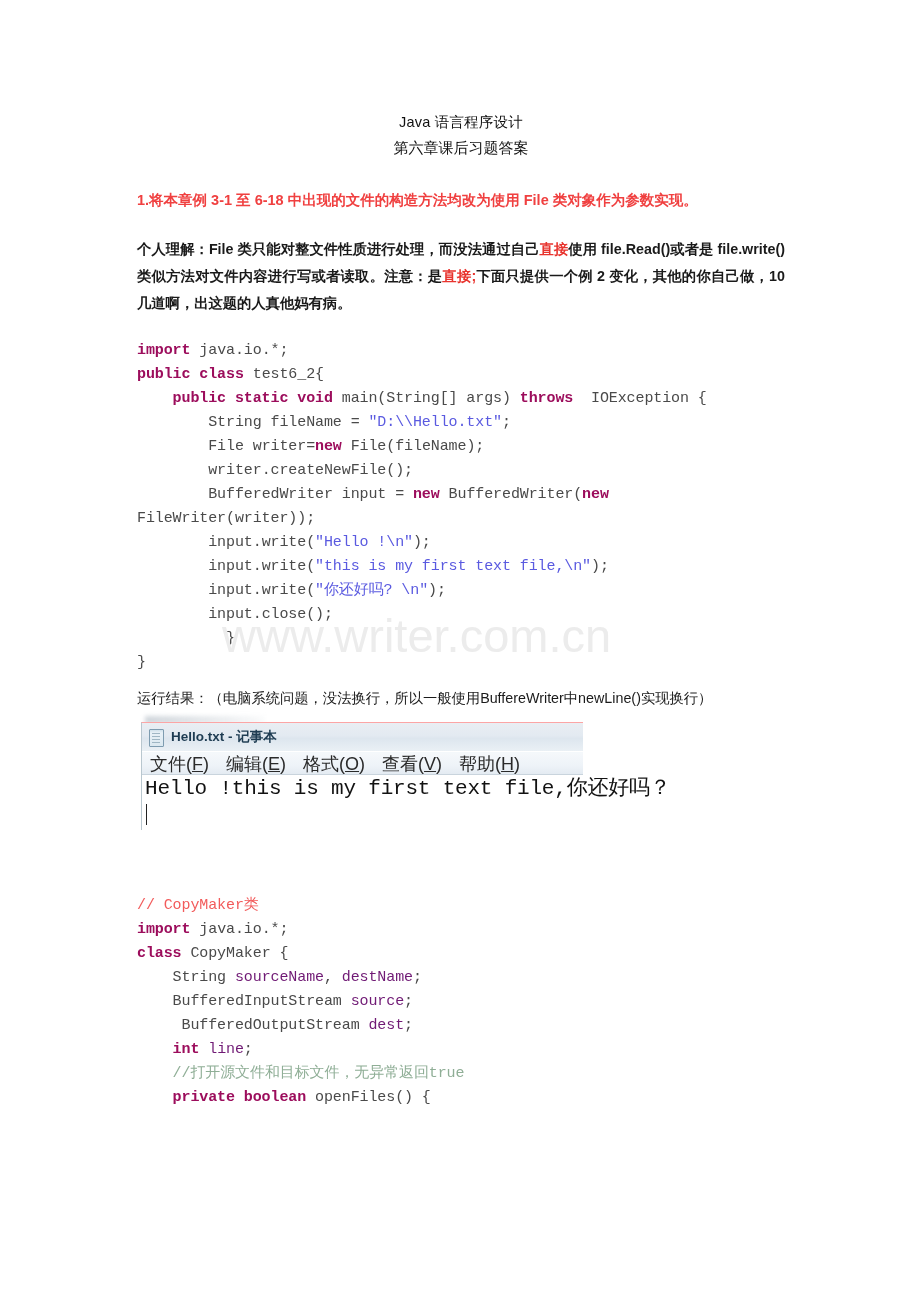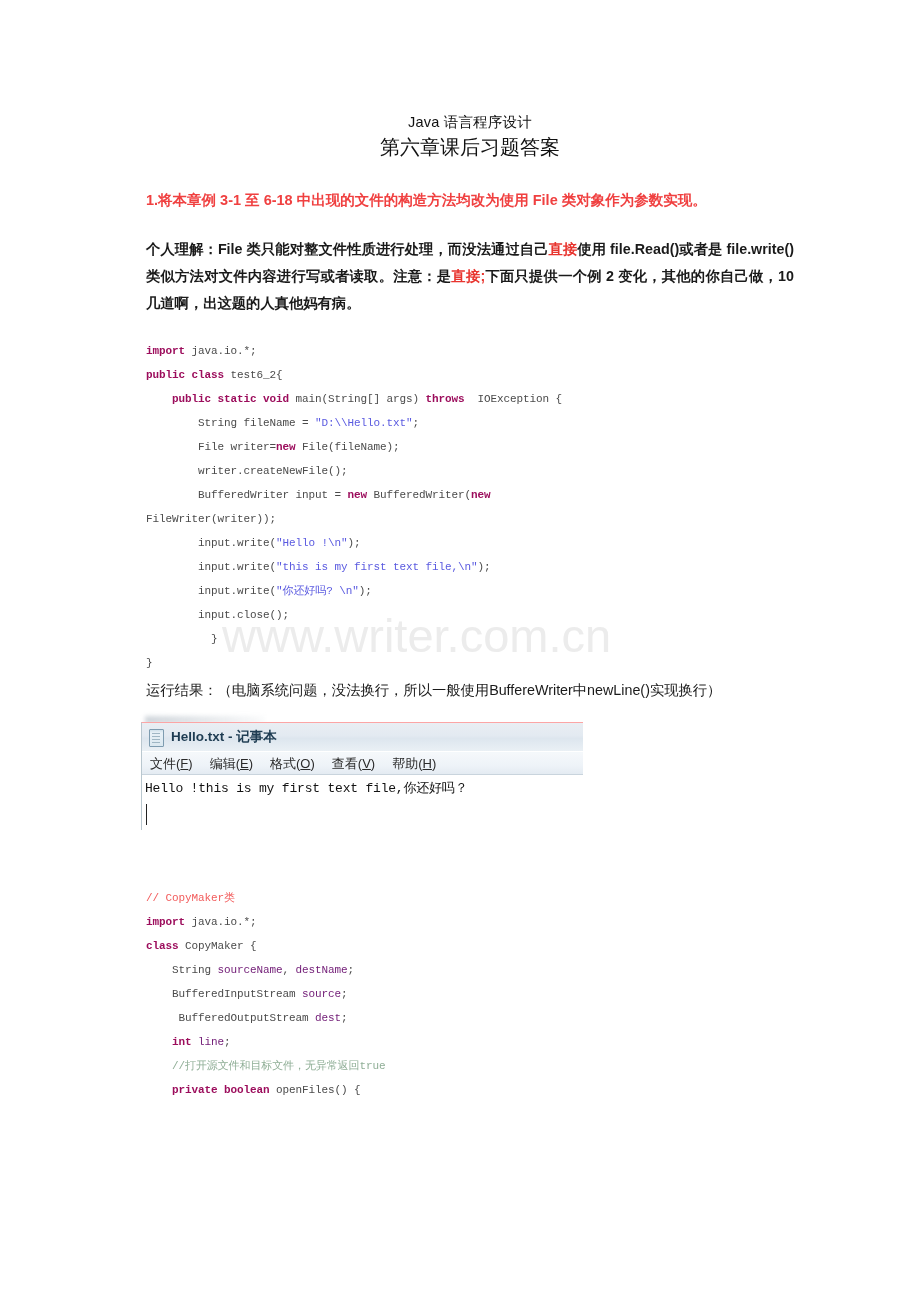--- a/index.html
+++ b/index.html
@@ -16,38 +16,38 @@
   }
   .page {
     position: absolute;
     left: 0; top: 0;
     width: 920px;
     height: 1302px;
     background: #fff;
   }
   .content {
     position: absolute;
-    left: 146px;
+    left: 137px;
     top: 110px;
     width: 648px;
   }
 
   
   .doc-title {
     text-align: center;
     font-family: "Liberation Sans", "DejaVu Sans", sans-serif;
     font-size: 14.5px;
     color: #111;
     line-height: 25px;
     letter-spacing: 0.2px;
   }
   .doc-subtitle {
     text-align: center;
     font-family: "Liberation Sans", "DejaVu Sans", sans-serif;
-    font-size: 20px;
+    font-size: 15px;
     color: #111;
     line-height: 25px;
   }
   .q-heading {
     font-family: "Liberation Sans", "DejaVu Sans", sans-serif;
     font-size: 14.5px;
     font-weight: bold;
     color: #f04040;
     line-height: 24px;
     margin-top: 28px;
@@ -63,21 +63,21 @@
     line-height: 27px;
     text-align: justify;
     margin-top: 24px;
   }
   .para b { font-weight: bold; }
   .red { color: #e8342e; }
 
   
   .code {
     font-family: "Liberation Mono", "DejaVu Sans Mono", monospace;
-    font-size: 11px;
+    font-size: 15px;
     line-height: 24px;
     color: #4a4a4a;
     white-space: pre-wrap;
     margin-top: 22px;
     letter-spacing: -0.1px;
   }
   .code .kw   { color: #9c0d5c; font-weight: bold; }
   .code .str  { color: #5a5ae0; }
   .code .var  { color: #701a75; }
   .code .cmt-red { color: #f25b5b; }
@@ -154,34 +154,34 @@
     background: linear-gradient(to bottom, #f5f8fb 0%, #eef3f8 60%, #e4ebf2 100%);
     border-top: 1px solid #f4f8fb;
     border-bottom: 1px solid #c9d4dd;
     display: flex;
     align-items: center;
     padding-left: 8px;
     gap: 17px;
   }
   .np-menu-item {
     font-family: "Liberation Sans", "DejaVu Sans", sans-serif;
-    font-size: 13px;
+    font-size: 18px;
     color: #2a2a2a;
     white-space: nowrap;
   }
   .np-menu-item u { text-decoration: underline; }
   .np-client {
     position: relative;
     height: 58px;
     background: #ffffff;
     padding: 1px 0 0 3px;
   }
   .np-text {
     font-family: "Liberation Mono", "DejaVu Sans Mono", monospace;
-    font-size: 13px;
+    font-size: 21px;
     color: #121212;
     white-space: nowrap;
     line-height: 26px;
     letter-spacing: -0.2px;
   }
   .np-caret {
     position: absolute;
     left: 4px;
     top: 29px;
     width: 1px;
@@ -210,21 +210,21 @@
 
     <div class="doc-title">Java 语言程序设计</div>
     <div class="doc-subtitle">第六章课后习题答案</div>
 
     <div class="q-heading">1.将本章例 3-1 至 6-18 中出现的文件的构造方法均改为使用 File 类对象作为参数实现。</div>
 
     <div class="para"><b><span>个人理解：File 类只能对整文件性质进行处理，而没法通过自己</span><span class="red">直接</span><span>使用 file.Read()或者是 file.write()类似方法对文件内容进行写或者读取。注意：是</span><span class="red">直接;</span><span>下面只提供一个例 2 变化，其他的你自己做，10 几道啊，出这题的人真他妈有病。</span></b></div>
 
     <div class="code"><div><span class="kw">import</span><span class="pl"> java.io.*;</span></div><div><span class="kw">public class</span><span class="pl"> test6_2{</span></div><div><span>    </span><span class="kw">public static void</span><span class="pl"> main(String[] args) </span><span class="kw">throws</span><span class="pl">  IOException {</span></div><div><span>        </span><span class="pl">String fileName = </span><span class="str">"D:\\Hello.txt"</span><span class="pl">;</span></div><div><span>        </span><span class="pl">File writer=</span><span class="kw">new</span><span class="pl"> File(fileName);</span></div><div><span>        </span><span class="pl">writer.createNewFile();</span></div><div><span>        </span><span class="pl">BufferedWriter input = </span><span class="kw">new</span><span class="pl"> BufferedWriter(</span><span class="kw">new</span></div><div><span class="pl">FileWriter(writer));</span></div><div><span>        </span><span class="pl">input.write(</span><span class="str">"Hello !\n"</span><span class="pl">);</span></div><div><span>        </span><span class="pl">input.write(</span><span class="str">"this is my first text file,\n"</span><span class="pl">);</span></div><div><span>        </span><span class="pl">input.write(</span><span class="str">"你还好吗? \n"</span><span class="pl">);</span></div><div><span>        </span><span class="pl">input.close();</span></div><div><span>        </span><span class="pl">  }</span></div><div><span class="pl">}</span></div></div>
 
-    <div class="para" style="margin-top:2px;">运行结果：（电脑系统问题，没法换行，所以一般使用BuffereWriter中newLine()实现换行）</div>
+    <div class="para" style="margin-top:10px;">运行结果：（电脑系统问题，没法换行，所以一般使用BuffereWriter中newLine()实现换行）</div>
 
     <div style="height:160px;"></div>
 
 
     <div class="code"><div><span class="cmt-red">// CopyMaker类</span></div><div><span class="kw">import</span><span class="pl"> java.io.*;</span></div><div><span class="kw">class</span><span class="pl"> CopyMaker {</span></div><div><span>    </span><span class="pl">String </span><span class="var">sourceName</span><span class="pl">, </span><span class="var">destName</span><span class="pl">;</span></div><div><span>    </span><span class="pl">BufferedInputStream </span><span class="var">source</span><span class="pl">;</span></div><div><span>    </span><span class="pl"> BufferedOutputStream </span><span class="var">dest</span><span class="pl">;</span></div><div><span>    </span><span class="kw">int</span><span class="pl"> </span><span class="var">line</span><span class="pl">;</span></div><div><span>    </span><span class="cmt-green">//打开源文件和目标文件，无异常返回true</span></div><div><span>    </span><span class="kw">private boolean</span><span class="pl"> openFiles() {</span></div></div>
 
   </div>
 
   <div class="np-smudge"></div>
 

